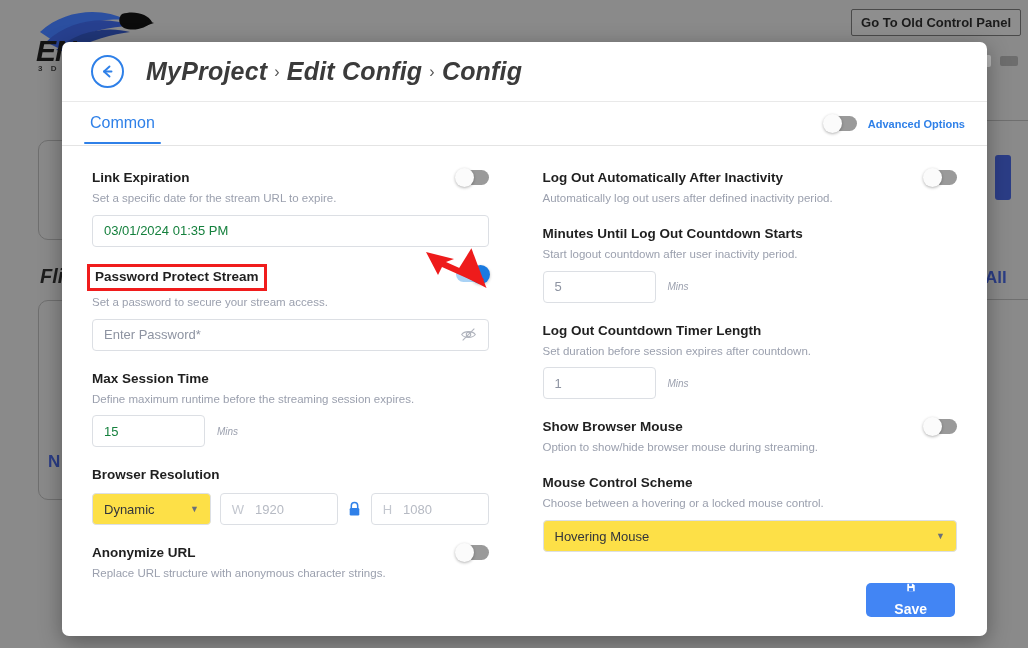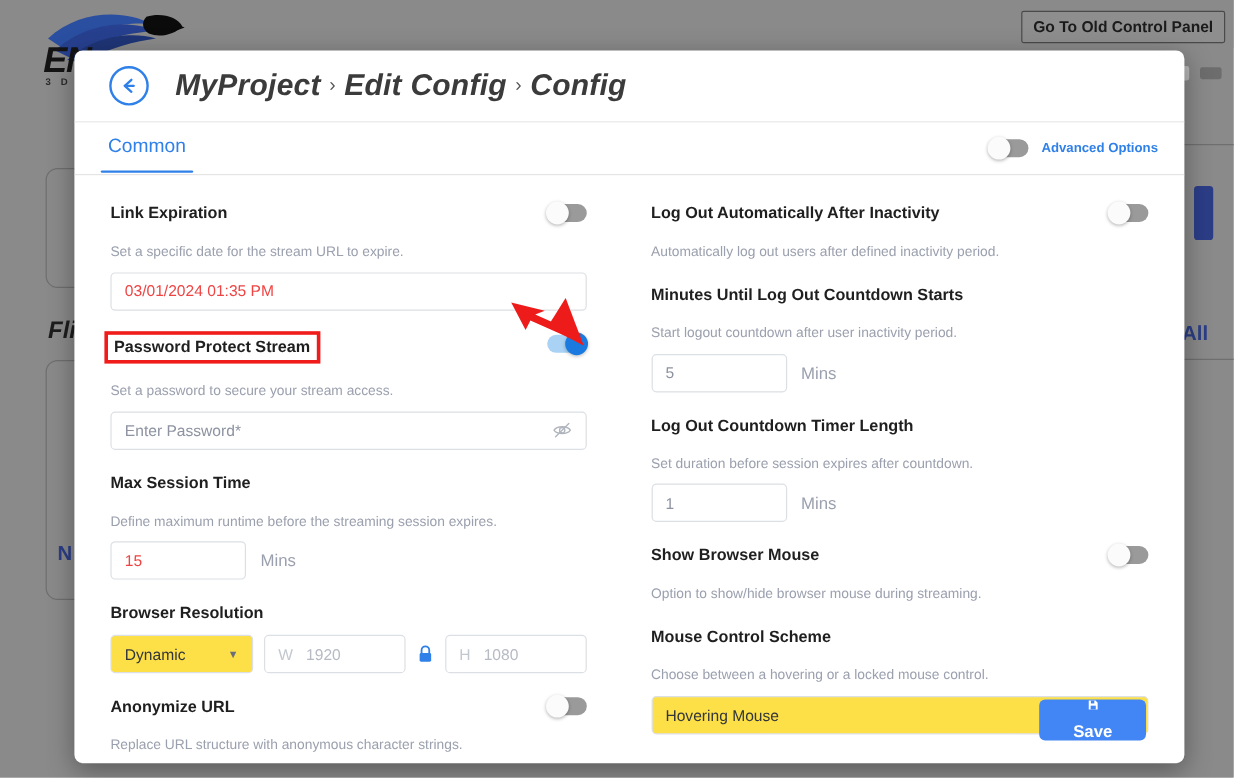--- a/index.html
+++ b/index.html
@@ -132,33 +132,33 @@
   .field { margin-bottom: 20px; }
   .field-head {
     display: flex; align-items: flex-start; justify-content: space-between; 
   }
   .f-title { font-size: 13.5px; font-weight: 700; color: #1f1f1f; line-height: 1.25; }
   .f-title.boxed {
     border: 3px solid #f01c1c; padding: 2px 5px; margin: -3px -5px 0 -5px;
     display: inline-block;
   }
   .f-desc {
-    font-size: 11.5px; color: #9ba0ae; margin-top: 16px; line-height: 1.3;
+    font-size: 11.5px; color: #9ba0ae; margin-top: 4px; line-height: 1.3;
   }
   .input {
     margin-top: 9px; height: 32px; width: 100%;
     border: 1px solid #dcdfe4; border-radius: 4px; background: #fff;
     display: flex; align-items: center; padding: 0 11px;
     font-size: 13px; color: #8d93a1;
   }
-  .input.filled { color: #ef4444; }
+  .input.filled { color: #15803d; }
   .input.sm { width: 113px; }
   .input.pw { justify-content: space-between; }
   .row { display: flex; align-items: center; gap: 12px; }
-  .unit { font-size: 14px; color: #9ba0ae; }
+  .unit { font-size: 10px; color: #9ba0ae; font-style: italic; }
   .eye { color: #b0b4bd; display: flex; }
 
   
   .select {
     margin-top: 9px; height: 32px; border: 1px solid #dcdfe4; border-radius: 4px;
     display: flex; align-items: center; justify-content: space-between;
     padding: 0 11px; font-size: 13px; color: #33353b; background: #fde047; cursor: pointer;
   }
   .select.narrow { width: 125px; margin-top: 0; }
   .caret { color: #6a6f7a; font-size: 9px; }

